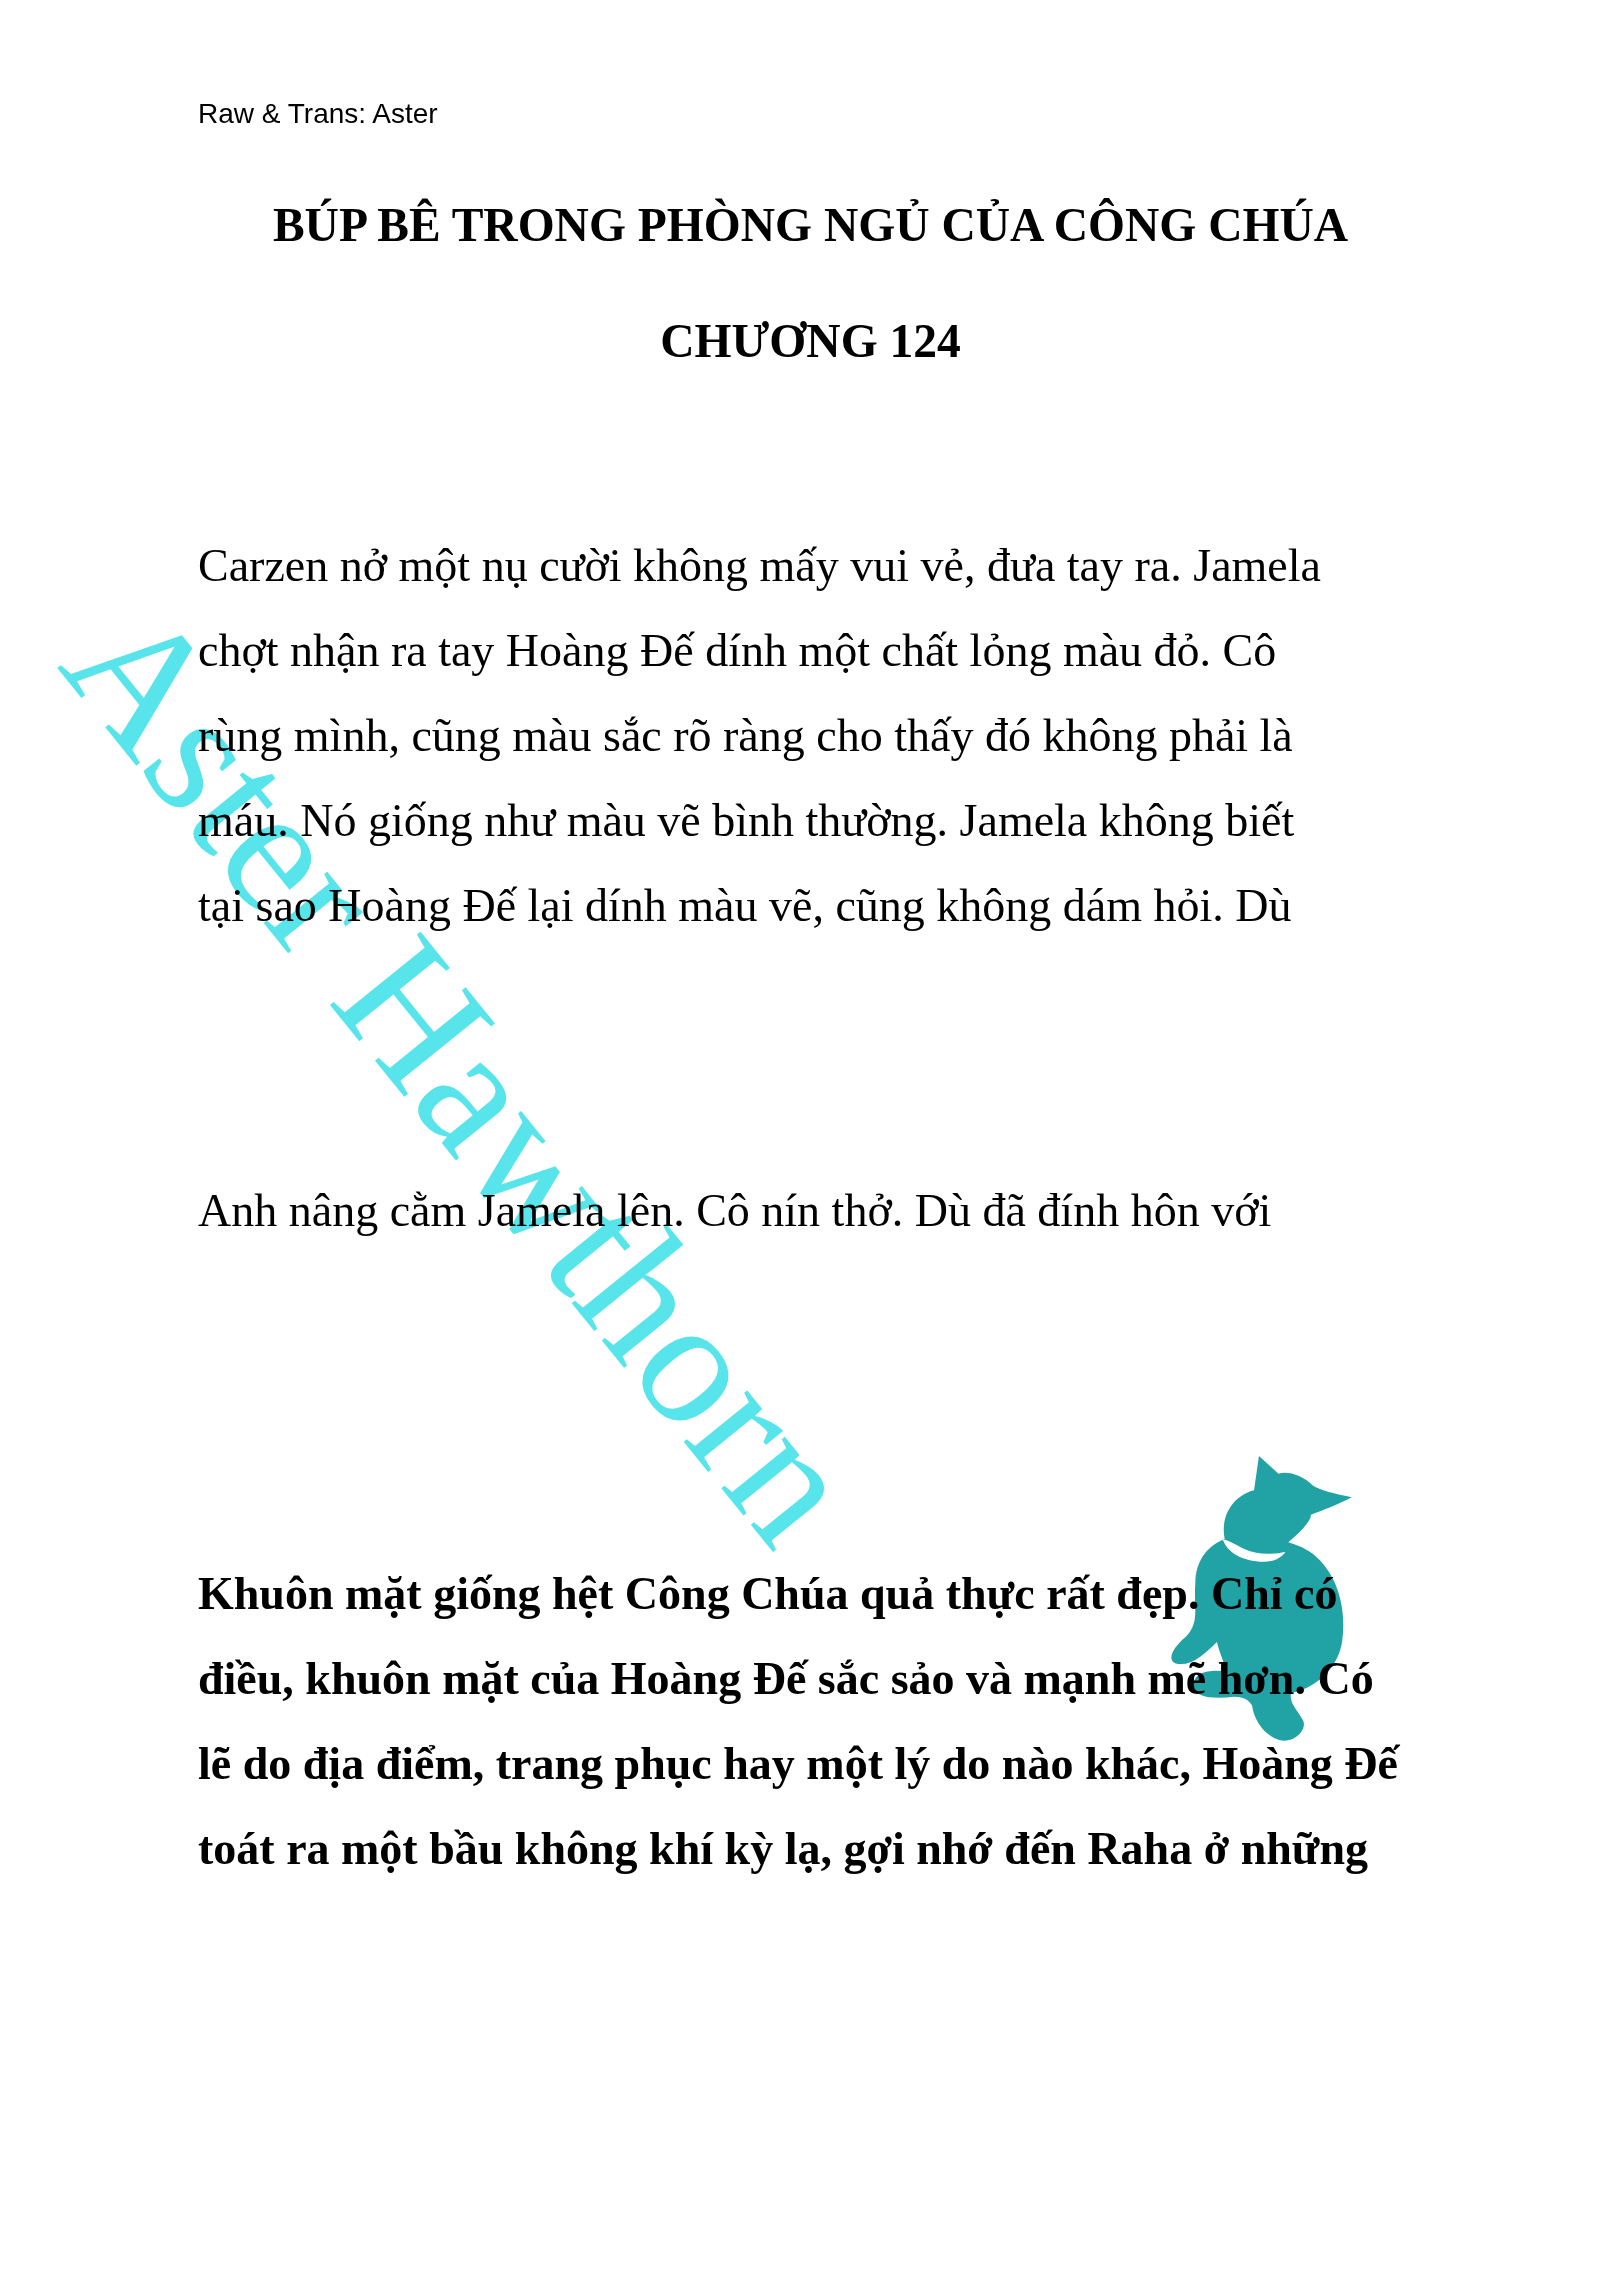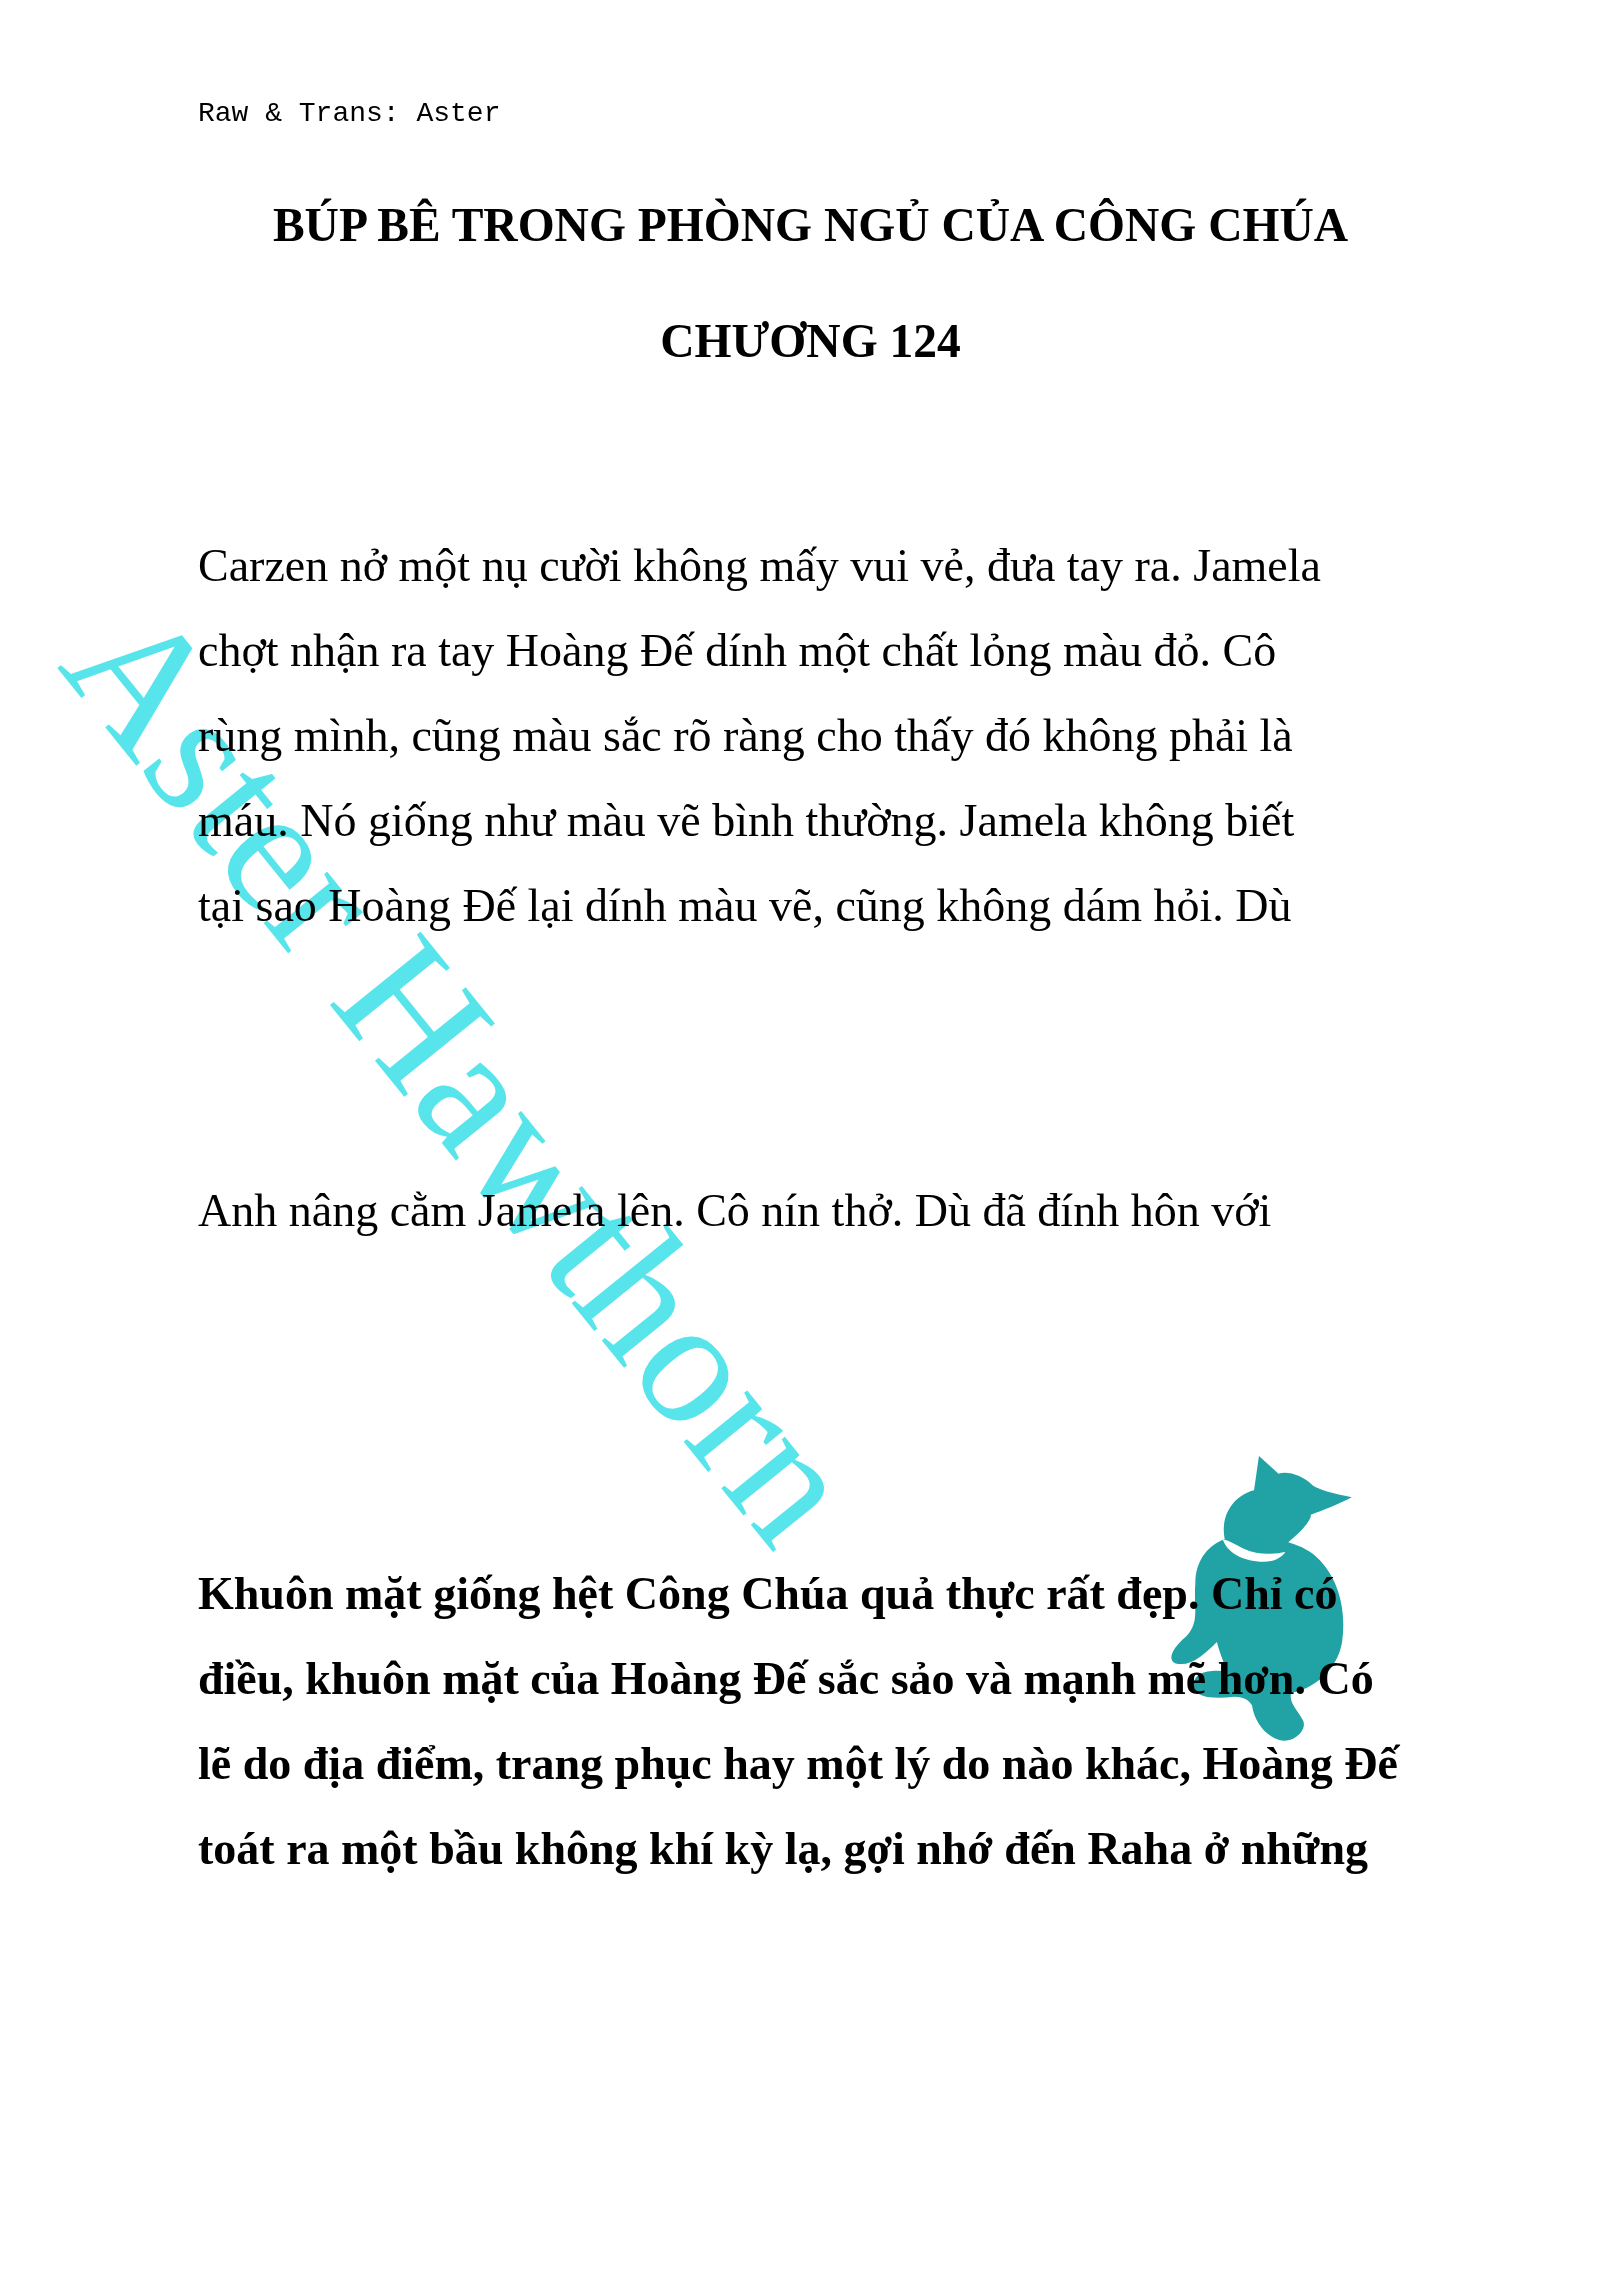--- a/index.html
+++ b/index.html
@@ -19,21 +19,21 @@
     position: absolute;
     left: 0; top: 0;
     width: 1621px;
     height: 2293px;
     background: #ffffff;
   }
   .credit {
     position: absolute;
     left: 198px;
     top: 98px;
-    font-family: Liberation Mono, monospace;
+    font-family: Liberation Sans, sans-serif;
     font-size: 28px;
     color: #000;
     z-index: 3;
   }
   .title {
     position: absolute;
     left: 0;
     width: 1621px;
     text-align: center;
     font-family: "Liberation Serif", "DejaVu Serif", serif;

